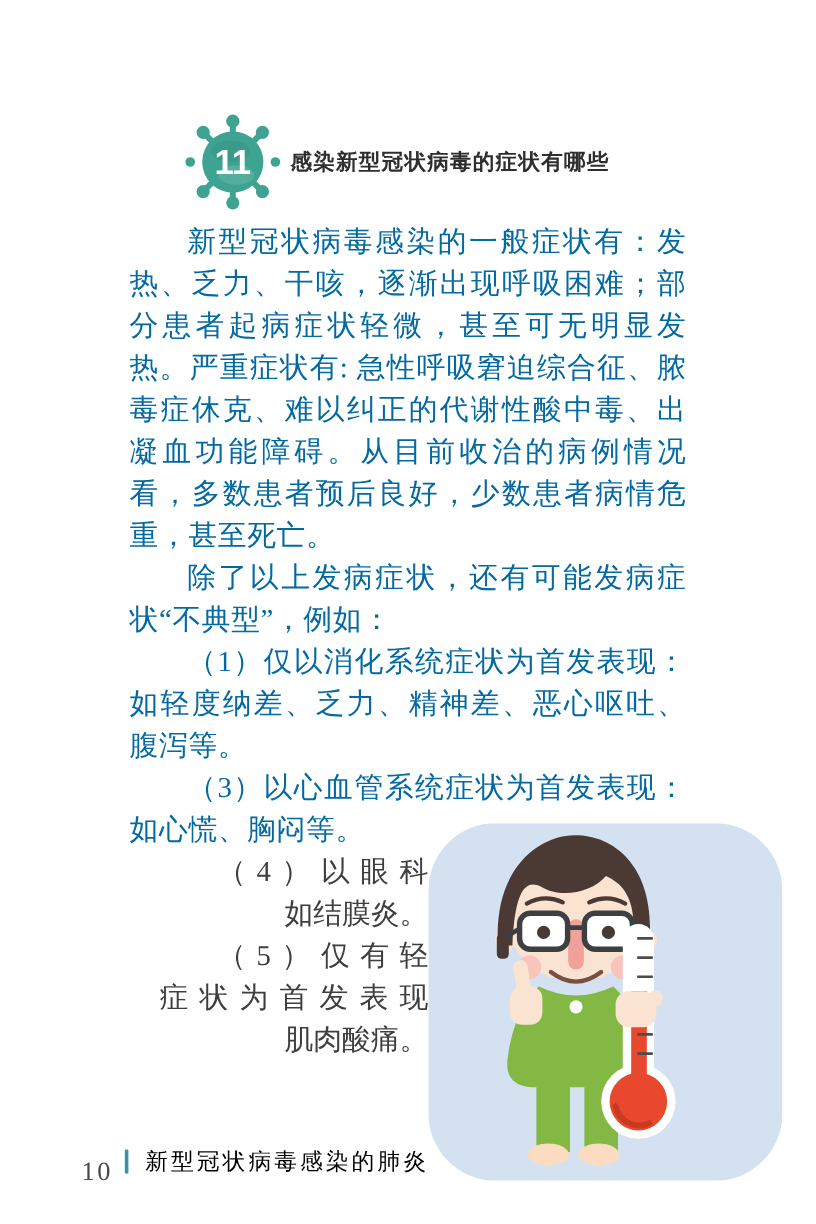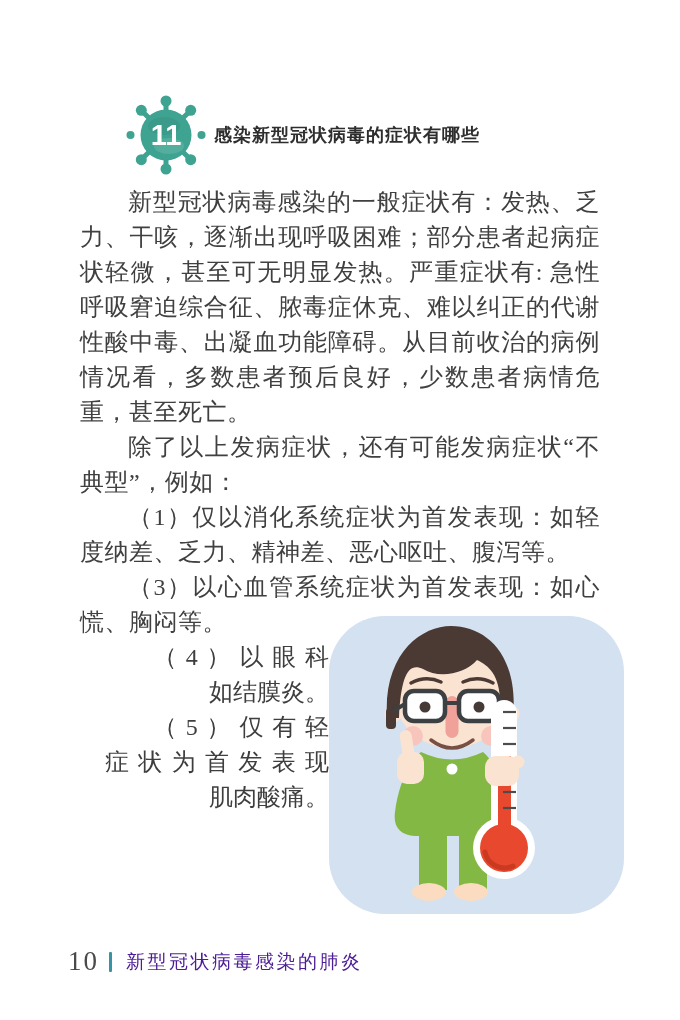--- a/index.html
+++ b/index.html
@@ -1,53 +1,53 @@
 <!DOCTYPE html>
 <html><head>
 <meta charset="utf-8">
 <style>
   html,body{margin:0;padding:0;}
   body{
     width:680px;height:1020px;background:#ffffff;overflow:hidden;position:relative;
     font-family:"Liberation Serif","DejaVu Serif",serif;
   }
-  .page{position:absolute;inset:0;padding:0 80px;box-sizing:border-box;}
+  .page{position:absolute;inset:0;padding:0 108px;box-sizing:border-box;}
   
   .heading{display:flex;align-items:center;margin:95px 0 0 46px;height:80px;}
   .virus{width:80px;height:80px;flex:0 0 auto;margin-right:8px;}
   h1.title{
     margin:0;font-family:Liberation Sans, sans-serif;
     font-size:18px;font-weight:700;color:#2e2e2e;letter-spacing:1px;white-space:nowrap;
   }
   
   .content{margin-top:10px;}
   p.body{
-    margin:0;font-size:24px;line-height:35px;color:#404040;
+    margin:0;font-size:24px;line-height:35px;color:#0369a1;
     text-align:justify;text-indent:2em;letter-spacing:0.5px;
   }
   
   .wrap-section{display:flex;justify-content:space-between;align-items:flex-start;}
   .wrap-text{width:224px;flex:0 0 auto;margin-left:25px;}
   .wline{
     font-size:24px;line-height:35px;color:#3e3e3e;white-space:nowrap;overflow:hidden;text-align:right;
   }
   .wline.jfull{text-align:justify;text-align-last:justify;}
   .wline.ind{text-indent:2em;}
   .illustration-card{
     width:295px;height:298px;flex:0 0 auto;margin-top:-24px;
   }
   
   .footer{
     position:absolute;left:68px;top:946px;display:flex;align-items:center;
   }
-  .footer .pnum{font-size:27px;color:#4a4a4a;letter-spacing:2px;}
+  .footer .pnum{font-size:22px;color:#4a4a4a;letter-spacing:2px;margin-top:17px;}
   .footer .bar{width:3px;height:20px;margin:0 14px 0 10px;border-radius:1px;}
   .footer .btitle{
     font-family:Liberation Sans, sans-serif;
-    font-size:19px;color:#4c1d95;letter-spacing:2.5px;
+    font-size:19px;color:#000000;letter-spacing:2.5px;
   }
 </style>
 </head>
 <body>
 
 <div class="page">
 
   <div class="heading">
     <svg class="virus" viewBox="0 0 80 80">
       <g stroke="#3fa392" stroke-width="5" stroke-linecap="round">

